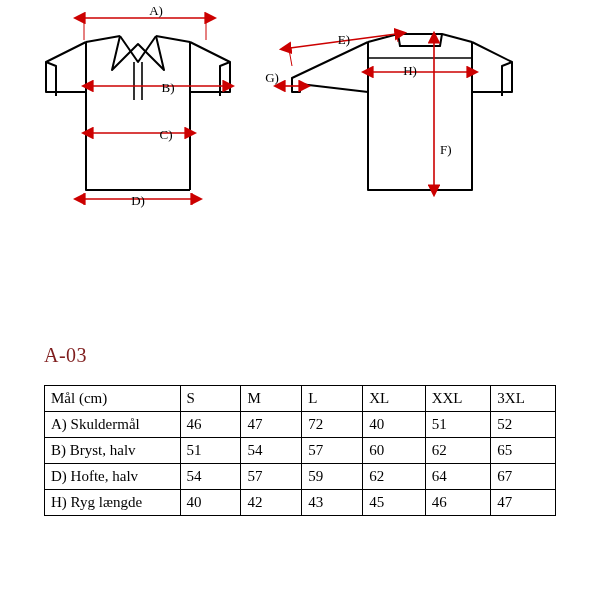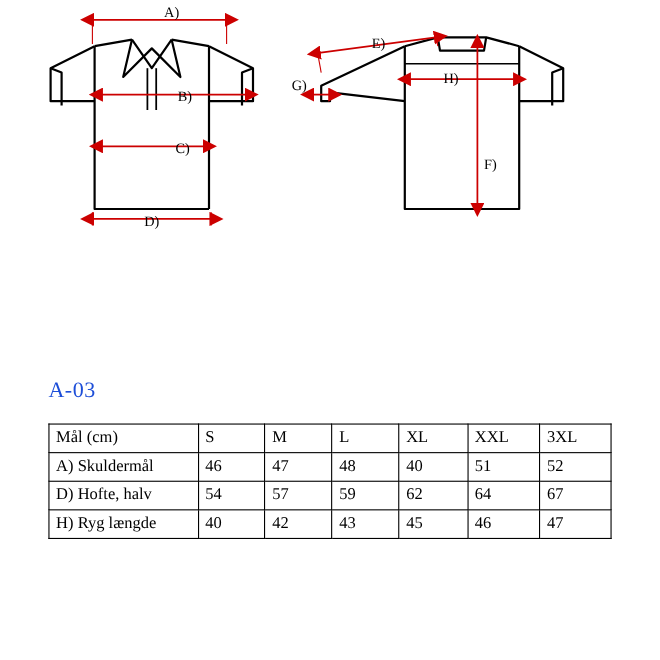--- a/index.html
+++ b/index.html
@@ -25,21 +25,21 @@
   #diagram-area svg {
     display: block;
   }
   #code-label {
     position: absolute;
     left: 44px;
     top: 344px;
     font-family: "Liberation Serif", serif;
     font-size: 20px;
     letter-spacing: 0.5px;
-    color: #1d4ed8;
+    color: #7f1d1d;
   }
   #size-table {
     position: absolute;
     left: 44px;
     top: 385px;
     width: 512px;
     border-collapse: collapse;
     font-family: "Liberation Serif", serif;
     font-size: 15px;
     color: #000;
@@ -174,24 +174,33 @@
       <td class="val-col">M</td>
       <td class="val-col">L</td>
       <td class="val-col">XL</td>
       <td class="val-col">XXL</td>
       <td class="val-col">3XL</td>
     </tr>
     <tr>
       <td class="label-col">A) Skuldermål</td>
       <td class="val-col">46</td>
       <td class="val-col">47</td>
-      <td class="val-col">48</td>
+      <td class="val-col">72</td>
       <td class="val-col">40</td>
       <td class="val-col">51</td>
       <td class="val-col">52</td>
+    </tr>
+    <tr>
+      <td class="label-col">B) Bryst, halv</td>
+      <td class="val-col">51</td>
+      <td class="val-col">54</td>
+      <td class="val-col">57</td>
+      <td class="val-col">60</td>
+      <td class="val-col">62</td>
+      <td class="val-col">65</td>
     </tr>
     <tr>
       <td class="label-col">D) Hofte, halv</td>
       <td class="val-col">54</td>
       <td class="val-col">57</td>
       <td class="val-col">59</td>
       <td class="val-col">62</td>
       <td class="val-col">64</td>
       <td class="val-col">67</td>
     </tr>

